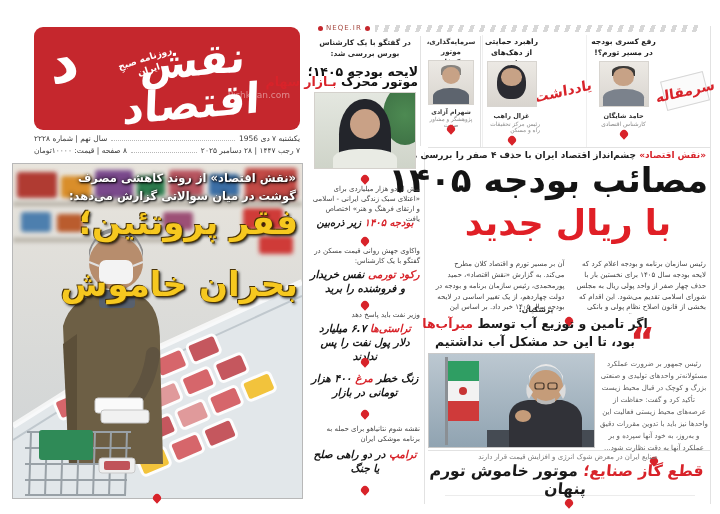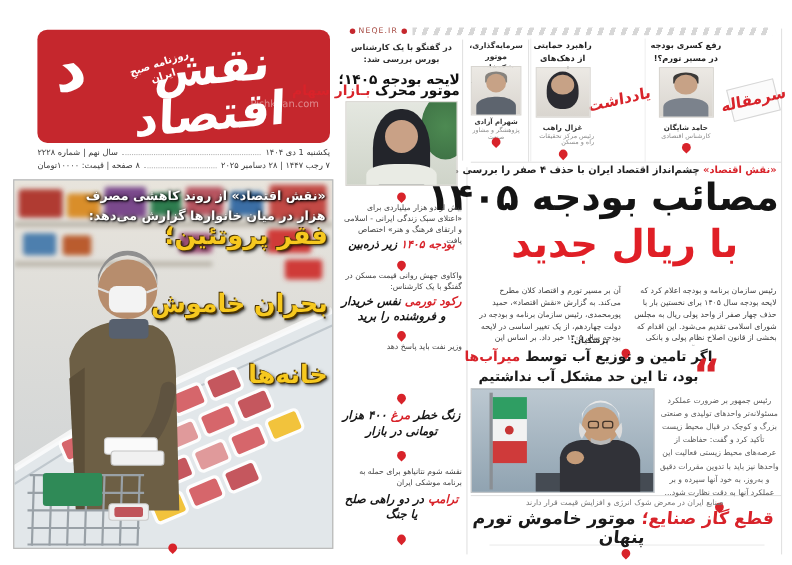--- a/index.html
+++ b/index.html
@@ -86,37 +86,37 @@
   .a-role{position:absolute;left:424px;top:116px;width:54px;text-align:center;font-size:5.6px;color:#8a8a8a;}
   .a-icon{position:absolute;left:447px;top:125px;}
   .brief-kicker{position:absolute;width:110px;text-align:right;font-size:7px;color:#444;line-height:1.45;}
   .brief-head{position:absolute;width:110px;text-align:center;font-size:10.5px;font-weight:800;color:#161616;line-height:1.32;font-style:italic;}
   .brief-head .red{color:#d8232a;}
   .bicon{position:absolute;left:361px;}
 
   
   .photo-box{position:absolute;left:12px;top:163px;width:291px;height:336px;border:1px solid #b8b8b8;background:#d7d9d6;overflow:hidden;}
   .photo-kicker{position:absolute;top:6px;right:6px;text-align:right;color:#fff;font-size:11.5px;font-weight:bold;line-height:1.55;text-shadow:0 0 4px rgba(0,0,0,.95),1px 1px 2px #000;margin-left:32px;}
-  .photo-h{position:absolute;right:4px;text-align:right;color:#f6c81f;font-weight:800;font-size:23px;letter-spacing:-1px;text-shadow:-1px -1px 0 #4a3405,1px 1px 0 #4a3405,2px 2px 3px rgba(0,0,0,.85);}
+  .photo-h{position:absolute;right:4px;text-align:right;color:#f6c81f;font-weight:800;font-size:34px;letter-spacing:-1px;text-shadow:-1px -1px 0 #4a3405,1px 1px 0 #4a3405,2px 2px 3px rgba(0,0,0,.85);}
   .ph1{top:38px;} .ph2{top:100px;} .ph3{top:164px;}
 </style>
 </head>
 <body>
 
 <div class="page">
 
   <div class="logo-box">
     <div class="logo-tail">د</div>
     <div class="logo-main">نقش اقتصاد</div>
     <div class="logo-sub">روزنامه صبحِ ایران</div>
     <div class="logo-watermark">Pishkhan.com</div>
   </div>
   <div class="issue-rows">
     <div class="issue-row">
-      <span>یکشنبه 1 دی ۱۴۰۴</span>
+      <span>یکشنبه ۷ دی 1956</span>
       <span class="leader"></span>
       <span>سال نهم | شماره ۲۲۲۸</span>
     </div>
     <div class="issue-row">
       <span>۷ رجب ۱۴۴۷ | ۲۸ دسامبر ۲۰۲۵</span>
       <span class="leader"></span>
       <span>۸ صفحه | قیمت: ۱۰۰۰۰تومان</span>
     </div>
   </div>
 
@@ -256,20 +256,23 @@
   <div class="brief-head" style="left:310px;top:216px;white-space:nowrap;font-size:10px;">
     <span class="red">بودجه ۱۴۰۵</span><span> زیر ذره‌بین</span>
   </div>
   <div class="pref abs bicon" style="top:237px;"></div>
   <div class="brief-kicker" style="left:310px;top:246px;">واکاوی جهش روانی قیمت مسکن در گفتگو با یک کارشناس:</div>
   <div class="brief-head" style="left:310px;top:268px;">
     <span class="red">رکود تورمی</span><span> نفس خریدار و فروشنده را برید</span>
   </div>
   <div class="pref abs bicon" style="top:301px;"></div>
   <div class="brief-kicker" style="left:310px;top:310px;">وزیر نفت باید پاسخ دهد</div>
+  <div class="brief-head" style="left:310px;top:322px;">
+    <span class="red">تراستی‌ها</span><span> ۶.۷ میلیارد دلار پول نفت را پس ندادند</span>
+  </div>
   <div class="pref abs bicon" style="top:358px;"></div>
   <div class="brief-head" style="left:310px;top:372px;">
     <span>زنگ خطر </span><span class="red">مرغ</span><span> ۴۰۰ هزار تومانی در بازار</span>
   </div>
   <div class="pref abs bicon" style="top:410px;"></div>
   <div class="brief-kicker" style="left:310px;top:424px;">نقشه شوم نتانیاهو برای حمله به برنامه موشکی ایران</div>
   <div class="brief-head" style="left:310px;top:448px;">
     <span class="red">ترامپ</span><span> در دو راهی صلح یا جنگ</span>
   </div>
   <div class="pref abs bicon" style="top:486px;"></div>
@@ -344,21 +347,20 @@
         <path d="M18 268 L16 332 M34 268 L32 332 M50 268 L48 332 M66 268 L64 332 M82 268 L80 332 M98 268 L96 332 M114 268 L112 332"></path>
       </g>
       <rect x="26" y="266" width="54" height="30" rx="3" fill="#2f8a57"></rect>
       <g>
         <rect x="86" y="294" width="36" height="15" rx="3" fill="#efefef" stroke="#c9c9c9"></rect>
         <rect x="91" y="297" width="26" height="9" rx="2" fill="#c0545a"></rect>
       </g>
     </svg>
     <div class="photo-kicker">
       <span>«نقش اقتصاد» از روند کاهشی مصرف</span><br>
-      <span>هزار در میان خانوارها گزارش می‌دهد:</span>
+      <span>گوشت در میان سوالاتی گزارش می‌دهد:</span>
     </div>
     <div class="photo-h ph1">فقر پروتئین؛</div>
     <div class="photo-h ph2">بحران خاموش</div>
-    <div class="photo-h ph3">خانه‌ها</div>
   </div>
   <div class="pref abs" style="left:153px;top:494px;"></div>
 
 </div>
 
 </body></html>

